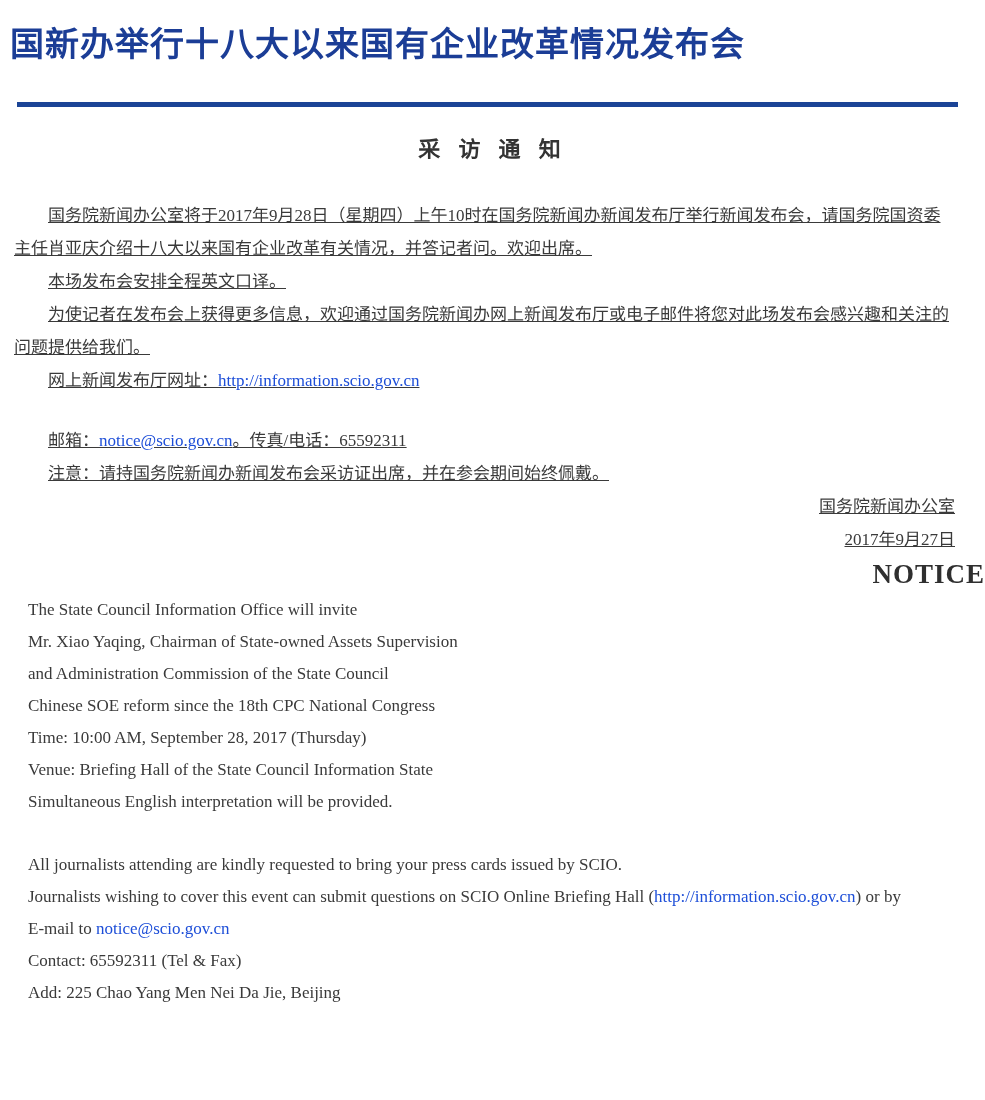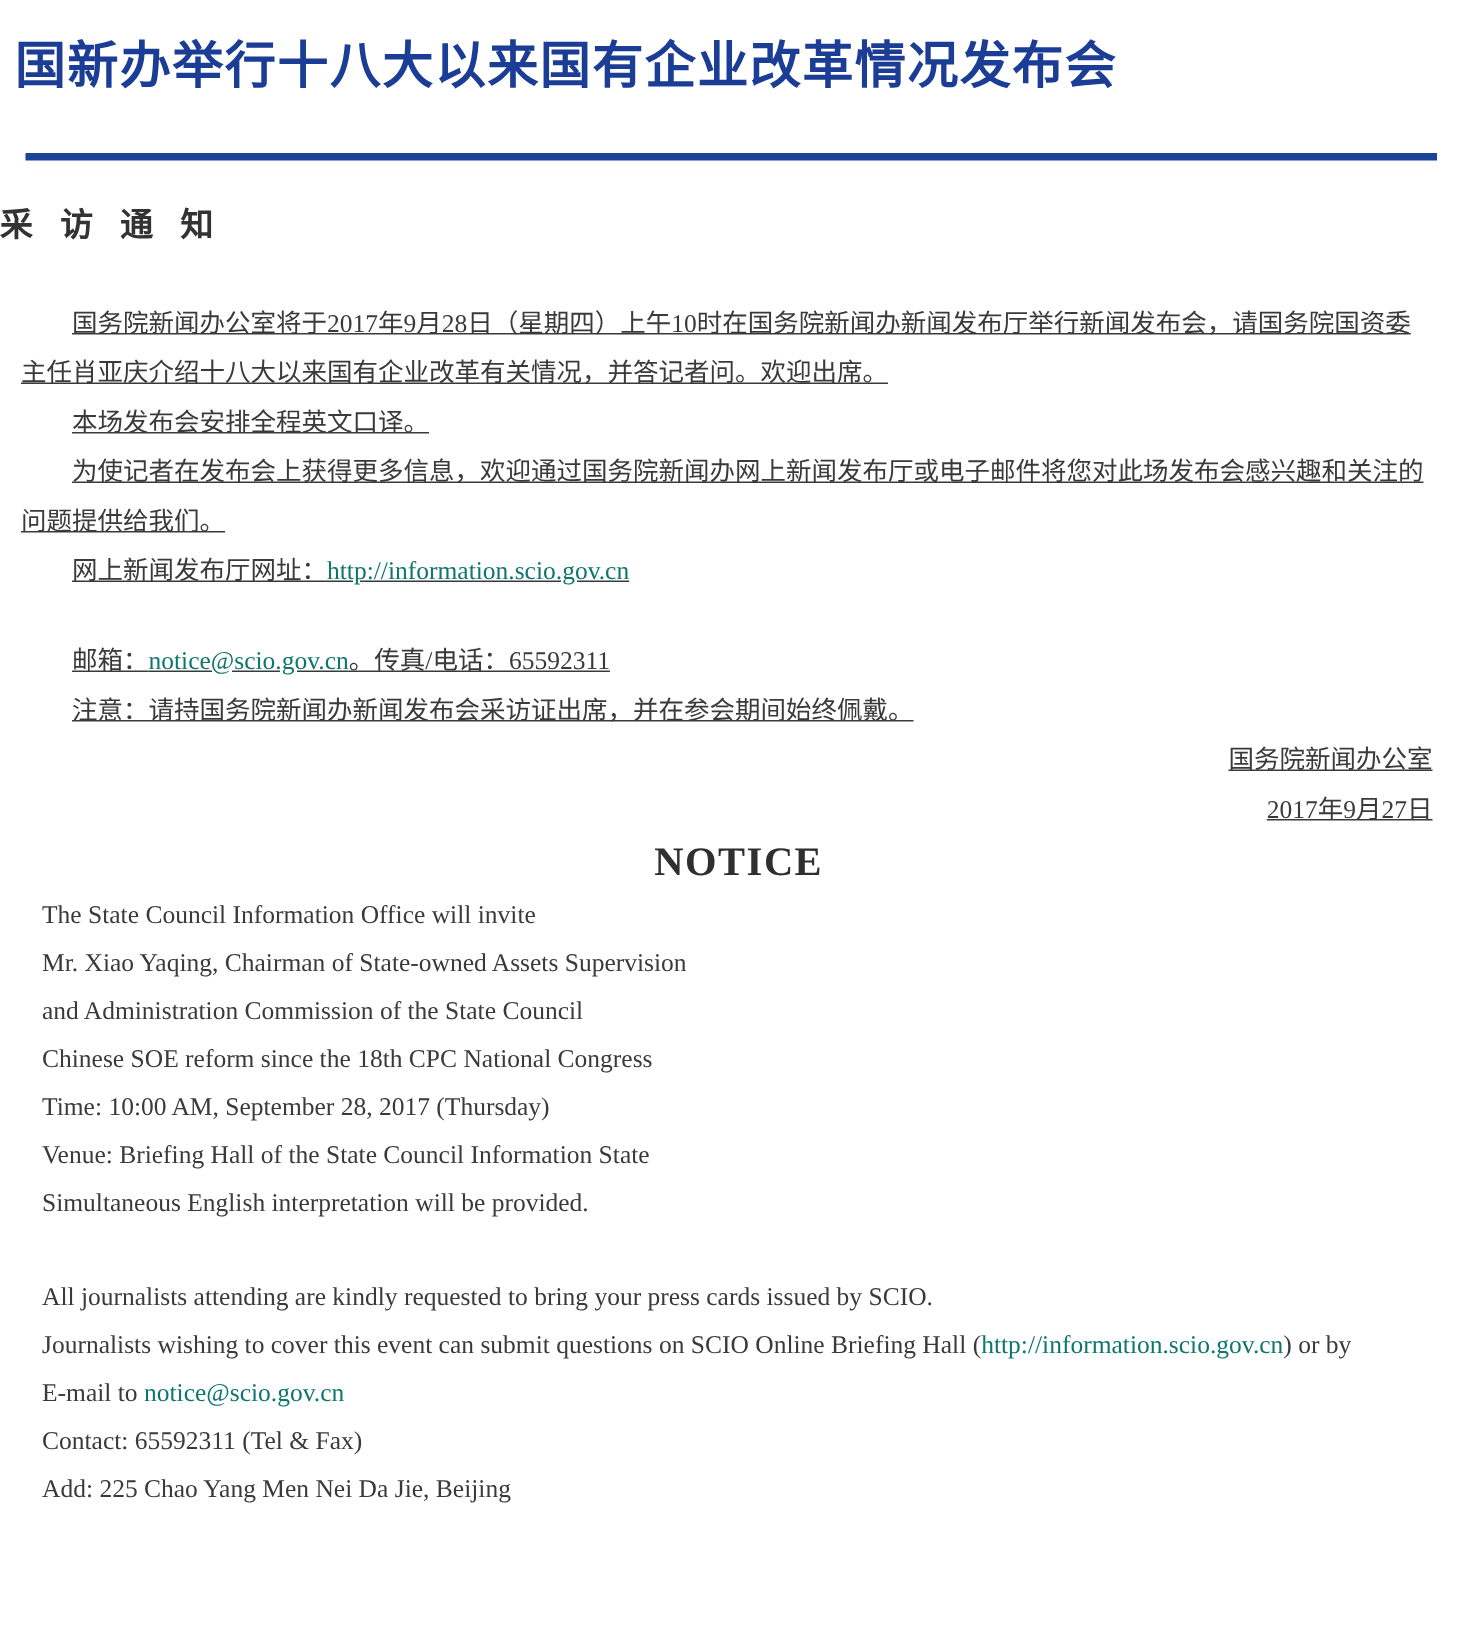--- a/index.html
+++ b/index.html
@@ -28,45 +28,46 @@
     color: #1b3d96;
     letter-spacing: 1px;
   }
   .title-rule {
     height: 5px;
     background: #1b4496;
     margin: 38px 27px 0 17px;
   }
   .cn-heading {
     margin: 30px 0 0;
+    text-align: center;
     font-family: "Liberation Sans", "DejaVu Sans", sans-serif;
     font-weight: bold;
     font-size: 22px;
     line-height: 26px;
     color: #333333;
     letter-spacing: 6px;
   }
   .cn-body {
     margin: 36px 30px 0 14px;
     font-size: 17px;
     line-height: 33px;
     text-decoration: underline;
   }
   .cn-body p { margin: 0; }
   .indent { text-indent: 2em; }
   .gap-above { margin-top: 27px !important; }
   .align-right { text-align: right; }
   a, .link {
-    color: #0f766e;
+    color: #1d4ed8;
     text-decoration: none;
     cursor: pointer;
   }
   .en-heading {
     margin: 2px 0 4px;
-    text-align: center;
+    text-align: right;
     font-size: 27px;
     line-height: 32px;
     font-weight: bold;
     color: #2f2f2f;
     letter-spacing: 1px;
   }
   .en-body {
     margin: 0 30px 40px 28px;
     font-size: 17px;
     line-height: 32px;

